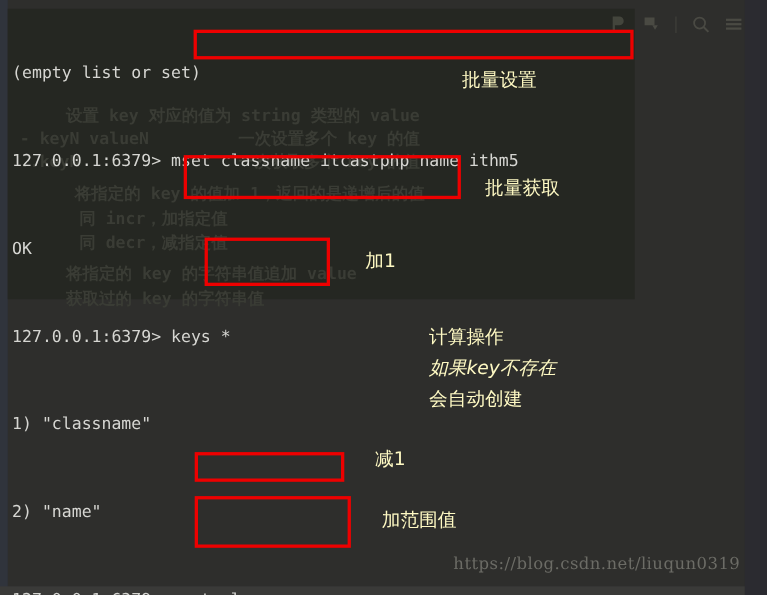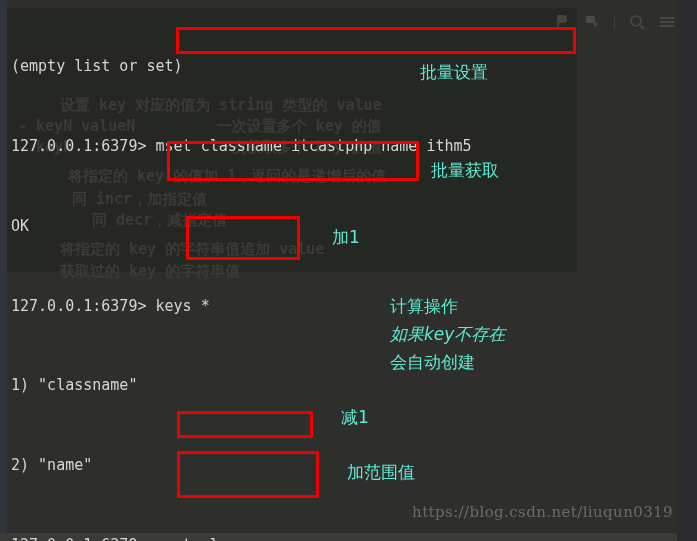--- a/index.html
+++ b/index.html
@@ -70,21 +70,21 @@
   .redbox{
     position:absolute;
     border:3px solid #ee0000;
     box-sizing:border-box;
     z-index:8;
     pointer-events:none;
   }
   
   .anno{
     position:absolute;
-    color:#5eead4;
+    color:#fef9c3;
     font-family:"DejaVu Sans","Liberation Sans",sans-serif;
     font-size:17px;
     white-space:pre;
     z-index:9;
     font-weight:400;
   }
 
   
   .toolbar{
     position:absolute;right:22px;top:14px;
@@ -119,21 +119,21 @@
   <div class="right-gutter"></div>
   <div class="console-inner"></div>
   <div class="bottom-strip"></div>
 
   <div class="watermark">
     <div class="wm" style="left:60px;top:96px;">设置 key 对应的值为 string 类型的 value</div>
     <div class="wm" style="left:18px;top:117px;">- keyN valueN         一次设置多个 key 的值</div>
     <div class="wm" style="left:18px;top:138px;">..keyN                一次获取多个 key 的值</div>
     <div class="wm" style="left:68px;top:167px;">将指定的 key 的值加 1，返回的是递增后的值</div>
     <div class="wm" style="left:72px;top:190px;">同 incr，加指定值</div>
-    <div class="wm" style="left:72px;top:211px;margin-left:20px;">同 decr，减指定值</div>
+    <div class="wm" style="left:72px;top:211px;">同 decr，减指定值</div>
     <div class="wm" style="left:60px;top:240px;">将指定的 key 的字符串值追加 value</div>
     <div class="wm" style="left:60px;top:262px;">获取过的 key 的字符串值</div>
   </div>
 
   <div class="toolbar">
     <span class="ico">
       <svg viewBox="0 0 16 16" width="16" height="16">
           <path d="M3 1h6a4 4 0 0 1 0 8H5v6H3z" fill="currentColor"></path>
         </svg>
     </span>
@@ -184,21 +184,21 @@
     
   </div>
 
   <div class="redbox" style="left:176px;top:27px;width:400px;height:27px;"></div>
   <div class="redbox" style="left:167px;top:141px;width:252px;height:40px;"></div>
   <div class="redbox" style="left:186px;top:216px;width:114px;height:44px;"></div>
   <div class="redbox" style="left:177px;top:411px;width:136px;height:27px;"></div>
   <div class="redbox" style="left:177px;top:451px;width:142px;height:47px;"></div>
 
   <div class="anno" style="left:420px;top:61px;">批量设置</div>
-  <div class="anno" style="left:431px;top:159px;">批量获取</div>
+  <div class="anno" style="left:441px;top:159px;">批量获取</div>
   <div class="anno" style="left:332px;top:226px;">加1</div>
   <div class="anno" style="left:390px;top:295px;">计算操作</div>
   <div class="anno" style="left:390px;top:323px;font-style:italic;">如果key不存在</div>
   <div class="anno" style="left:390px;top:351px;">会自动创建</div>
   <div class="anno" style="left:341px;top:406px;">减1</div>
   <div class="anno" style="left:347px;top:461px;">加范围值</div>
 
   <div class="url-wm">https://blog.csdn.net/liuqun0319</div>
 
 </div>

